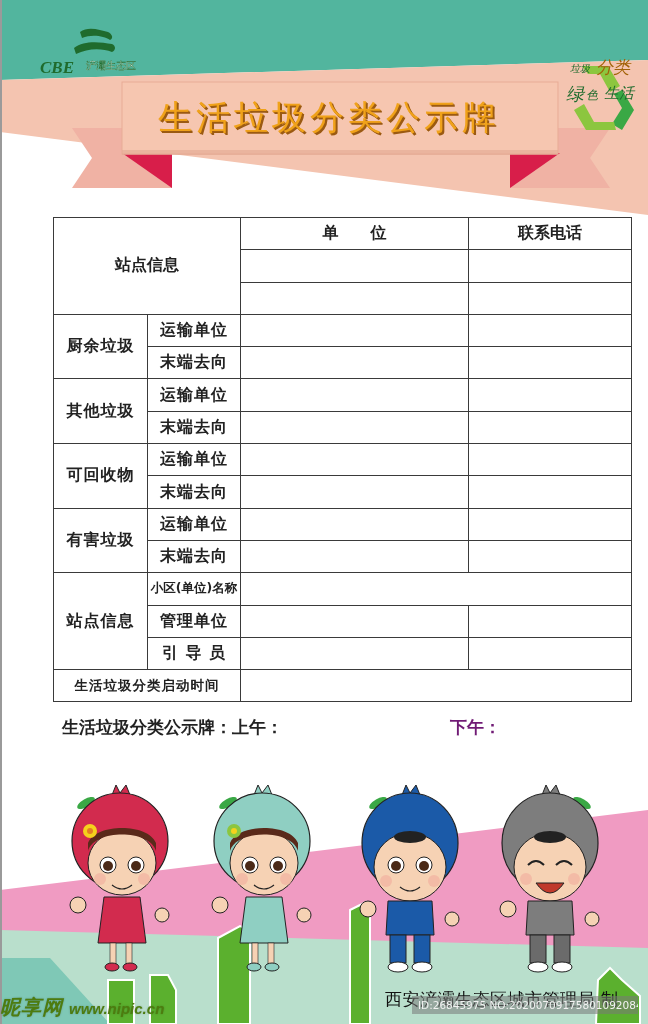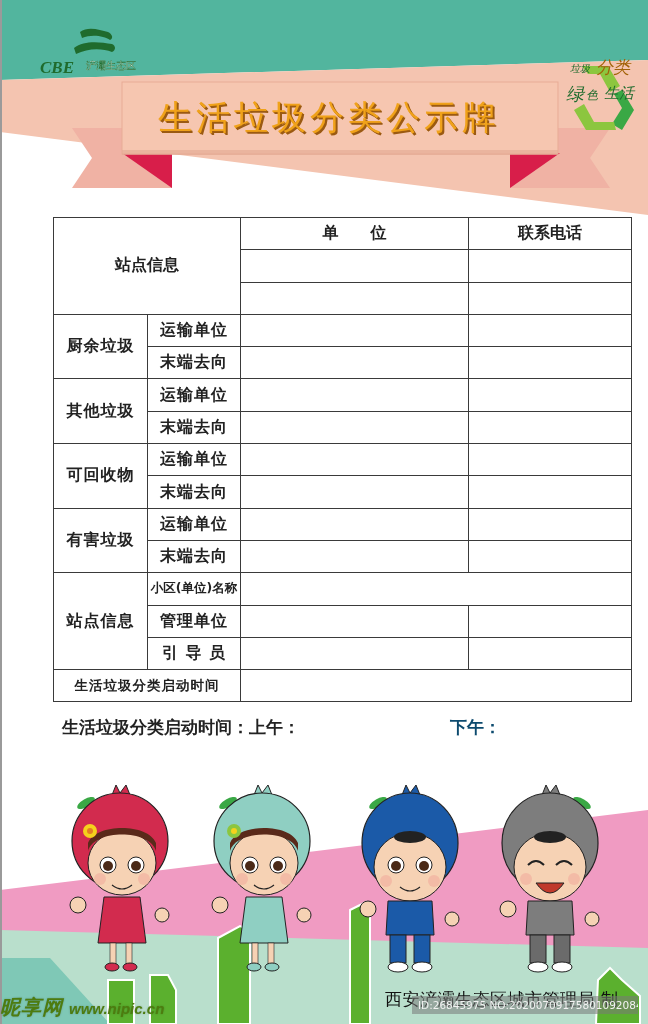--- a/index.html
+++ b/index.html
@@ -24,21 +24,21 @@
   .cat { font-size:16px; letter-spacing:1px; }
   .sub { font-size:13.5px; letter-spacing:1px; }
   .green { color:#1e9a3a; }
   .gray { color:#6b6b6b; }
   .blue { color:#1c62aa; }
   .red { color:#e22222; }
   .dark { color:#222222; }
   .hdr { font-size:14px; }
 
   .drop-time { position:absolute; left:62px; top:716px; font-size:17px; font-weight:bold; color:#222; white-space:nowrap; }
-  .drop-pm { position:absolute; left:450px; top:716px; font-size:17px; font-weight:bold; color:#0c4a6e; white-space:nowrap; }
+  .drop-pm { position:absolute; left:450px; top:716px; font-size:17px; font-weight:bold; color:#701a75; white-space:nowrap; }
 
   .footer-credit { position:absolute; left:385px; top:988px; font-size:17px; font-weight:normal; color:#111; white-space:nowrap; letter-spacing:0.5px; }
   .watermark-id { position:absolute; left:412px; top:996px; width:226px; height:18px; background:rgba(120,120,120,0.55); color:#f2f2f2; font-size:10.5px; line-height:18px; padding-left:6px; white-space:nowrap; overflow:hidden; }
   .watermark-site { position:absolute; left:0; top:994px; color:#4d7c0f; font-style:italic; font-weight:bold; white-space:nowrap; text-shadow:0 0 2px rgba(0,0,0,0.25); }
   .wm-cn { font-size:20px; letter-spacing:1px; }
   .wm-url { font-size:15px; margin-left:6px; font-family:"Liberation Sans", sans-serif; }
 
   .mascot { position:absolute; }
 </style>
 </head>
@@ -186,21 +186,21 @@
         <td></td>
   </tr>
 
   <tr>
     <td colspan="2" class="sub dark" style="font-size:13.5px;">生活垃圾分类启动时间</td>
     <td colspan="2"></td>
   </tr>
 </tbody>
   </table>
 
-<div class="drop-time">生活垃圾分类启动时间：上午：</div>
+<div class="drop-time">生活垃圾分类公示牌：上午：</div>
 <div class="drop-pm">下午：</div>
 
 <svg class="mascot" style="left:60px;top:785px;width:120px;height:200px;" viewBox="0 0 120 200">
   <path d="M52,10 L56,0 L60,8 L66,0 L70,10" fill="#d22b4e" stroke="#222" stroke-width="1"></path>
   <ellipse cx="26" cy="18" rx="10" ry="4" fill="#3aa845" transform="rotate(-30 26 18)"></ellipse>
   <ellipse cx="60" cy="56" rx="48" ry="48" fill="#d22b4e" stroke="#222" stroke-width="1.2"></ellipse>
   <ellipse cx="62" cy="78" rx="34" ry="32" fill="#f6d2b4" stroke="#222" stroke-width="1"></ellipse>
   <path d="M28,66 C34,44 90,44 96,66 L96,58 C88,38 36,38 28,58 Z" fill="#5a2a1a"></path>
   <circle cx="30" cy="46" r="7" fill="#f5d11c"></circle>
     <circle cx="30" cy="46" r="3" fill="#e67e22"></circle>

